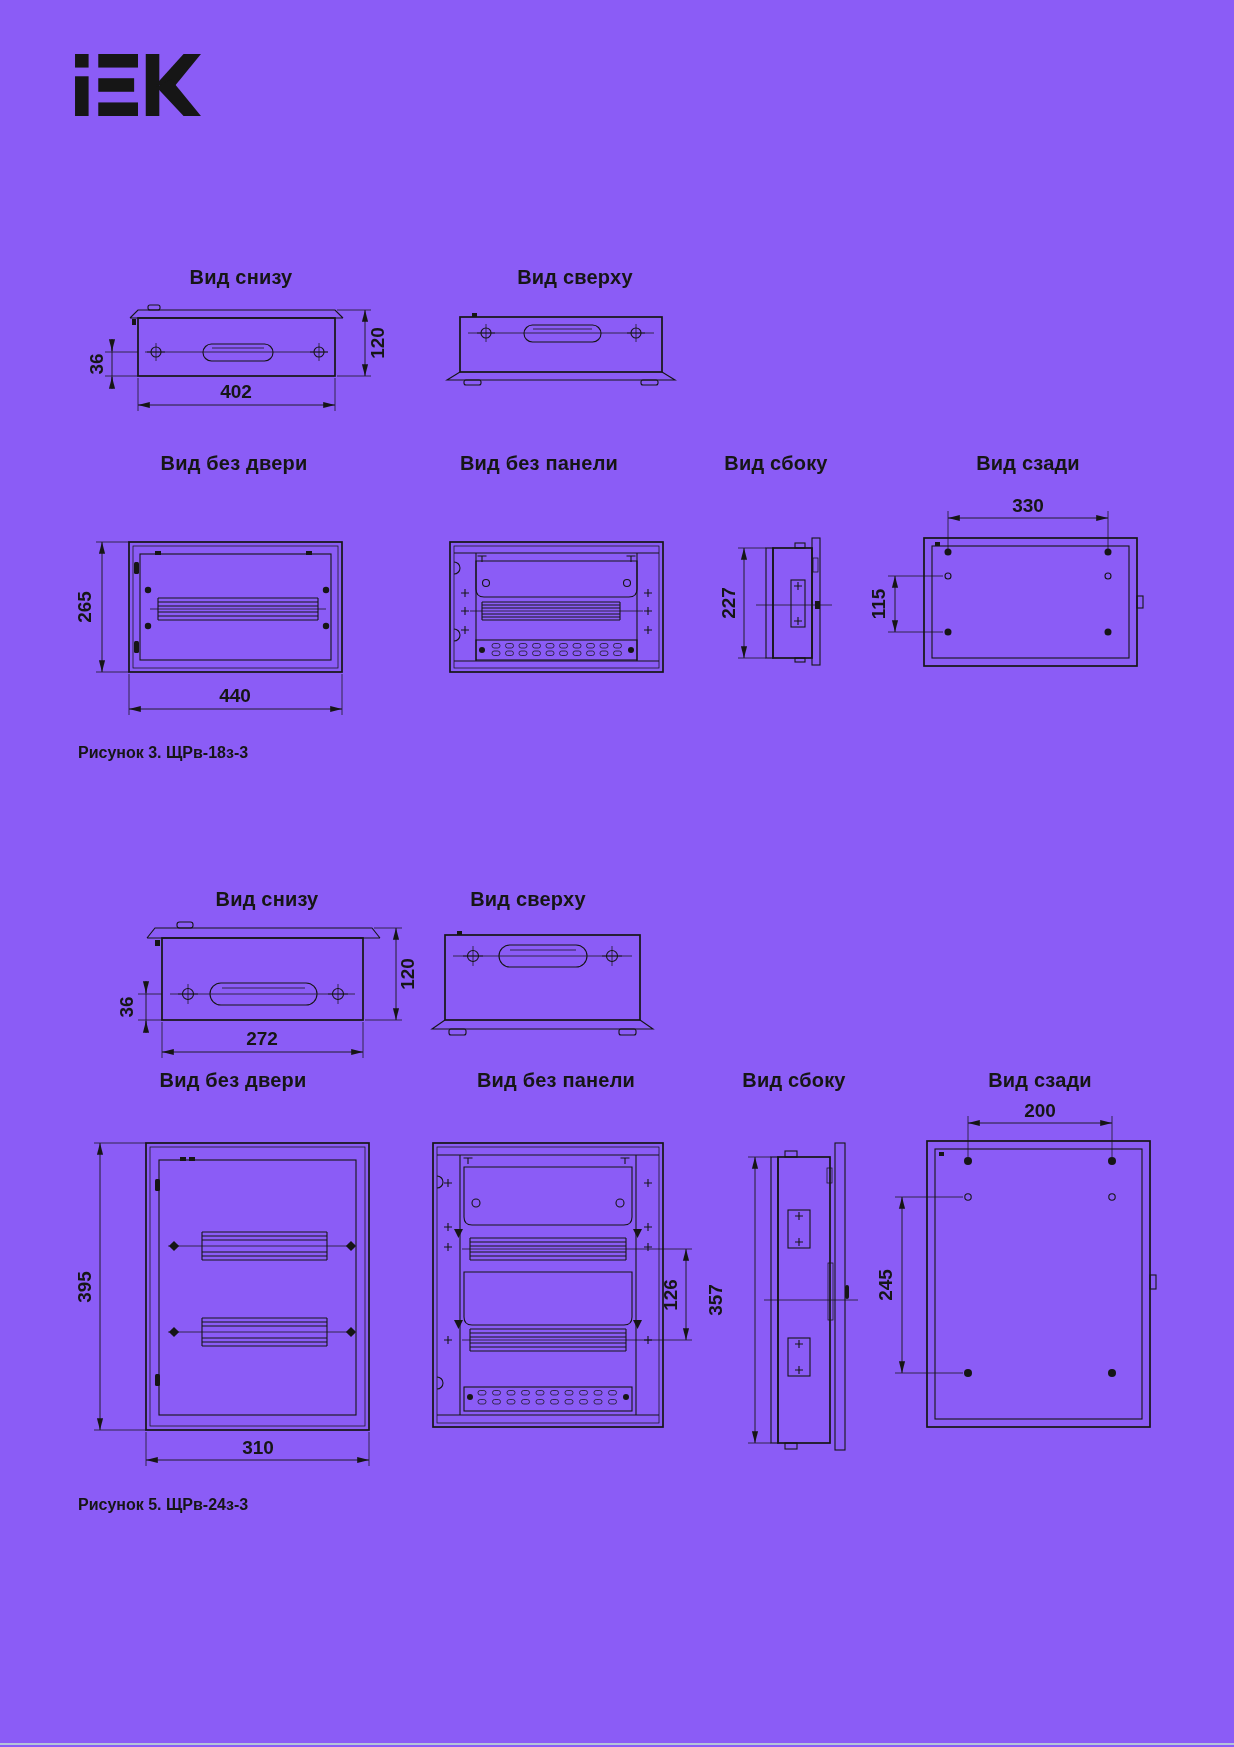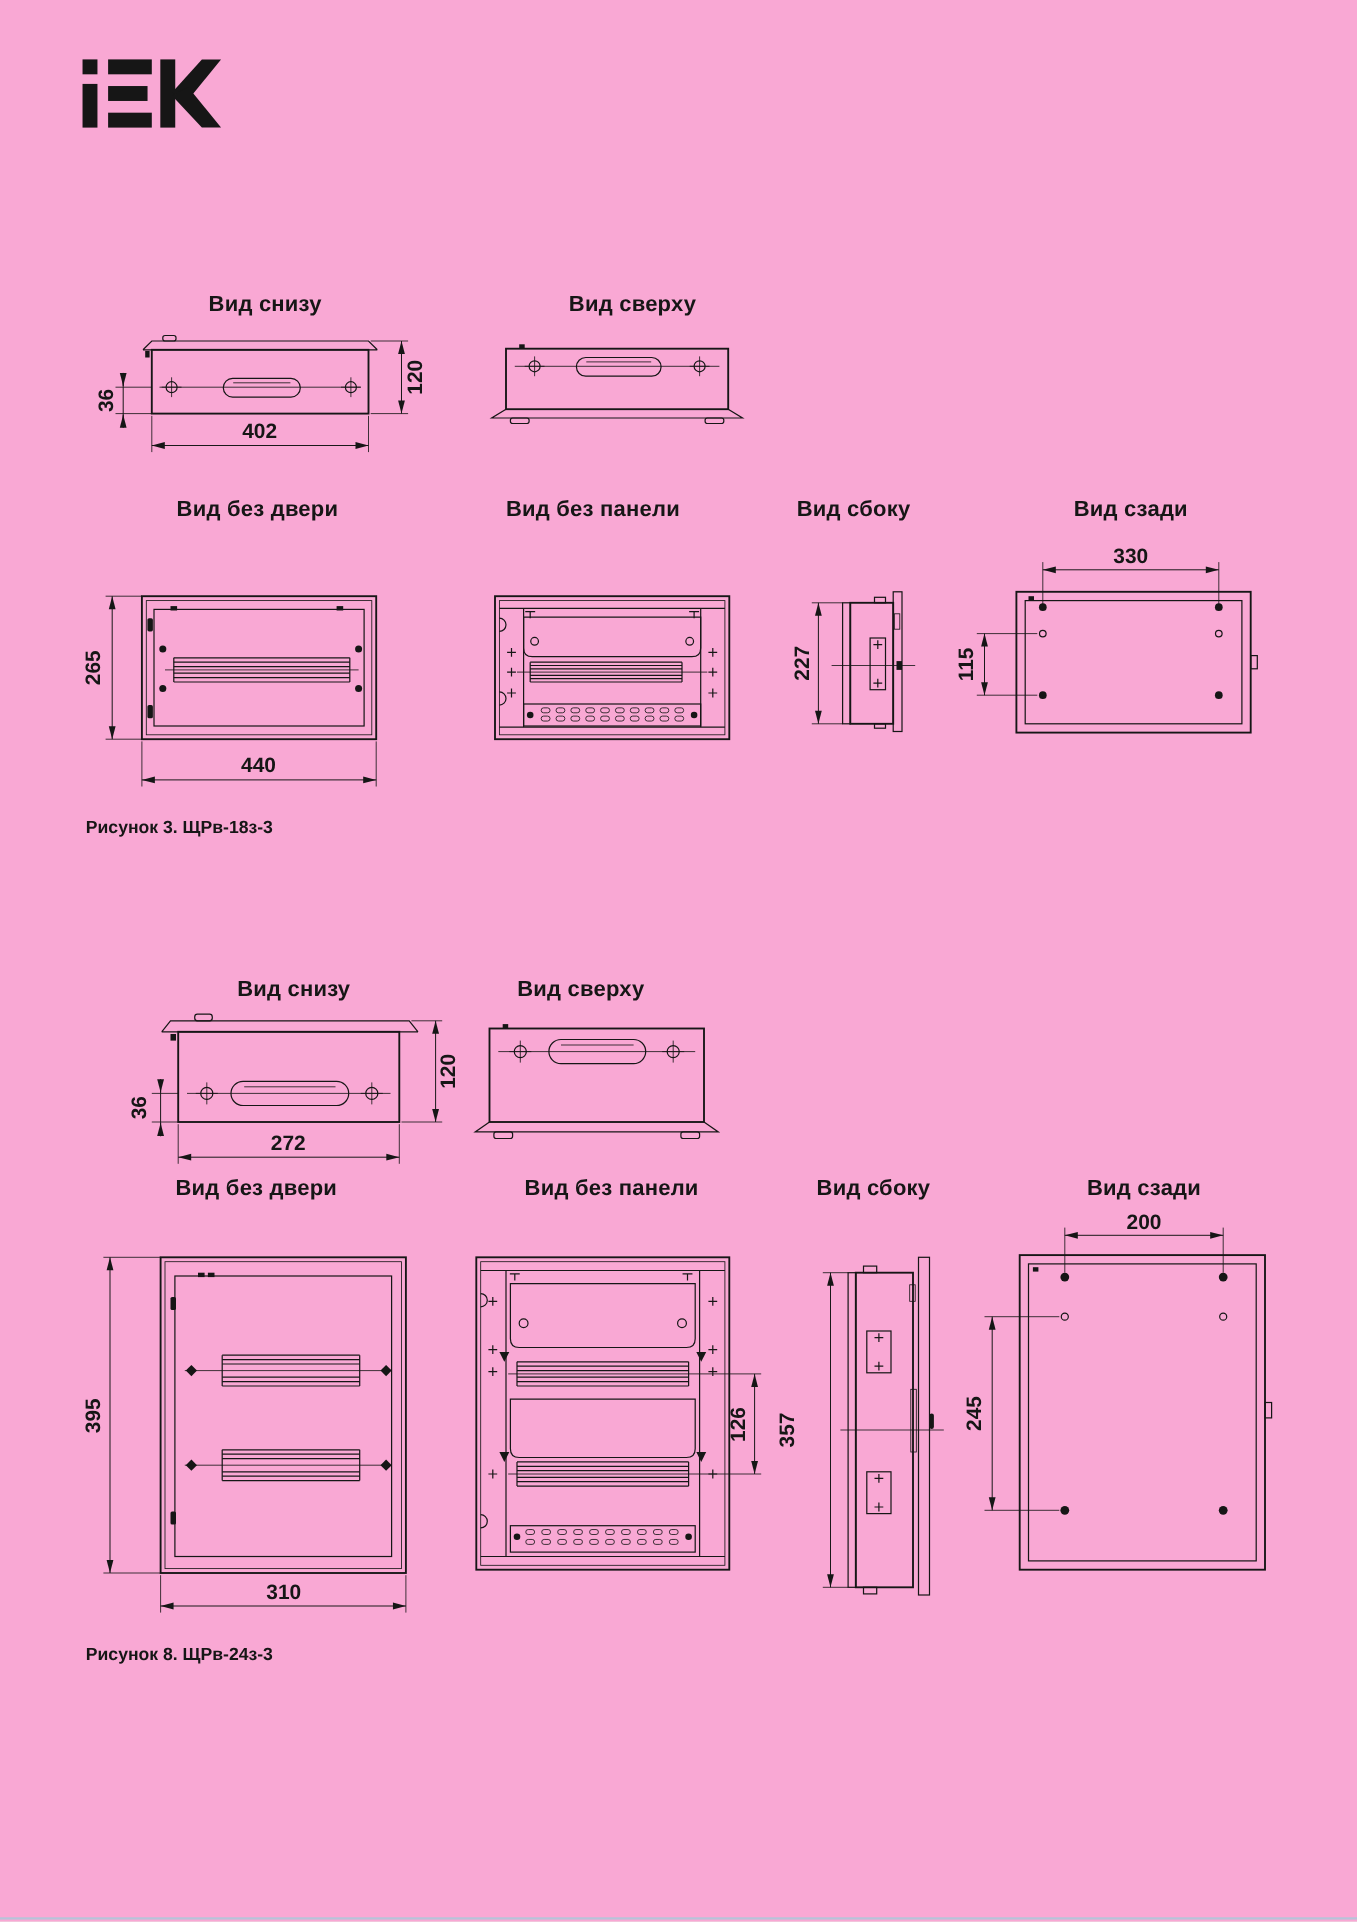--- a/index.html
+++ b/index.html
@@ -1,16 +1,16 @@
 <!DOCTYPE html>
 <html><head>
 <meta charset="utf-8">
 <style>
   html,body{margin:0;padding:0;background:#e9e9e9;}
-  .page{position:relative;width:1234px;height:1747px;background:#f9a8d4;overflow:hidden;
+  .page{position:relative;width:1234px;height:1747px;background:#8b5cf6;overflow:hidden;
         font-family:"Liberation Sans",sans-serif;color:#161616;}
   .vtitle{position:absolute;transform:translateX(-50%);font-size:20px;font-weight:bold;
           white-space:nowrap;letter-spacing:.2px;}
   .caption{position:absolute;font-size:16px;font-weight:bold;white-space:nowrap;}
   svg.dwg{position:absolute;overflow:visible;}
   .ol{stroke:#161616;stroke-width:1.7;fill:none;}
   .ml{stroke:#161616;stroke-width:1.1;fill:none;}
   .tl{stroke:#161616;stroke-width:.75;fill:none;}
   .dim{stroke:#161616;stroke-width:.9;fill:none;}
   .fl{fill:#161616;stroke:none;}
@@ -455,16 +455,16 @@
       <line class="tl" x1="252" y1="21" x2="252" y2="62"></line>
     <line class="dim" x1="108" y1="28" x2="252" y2="28" marker-start="url(#arr)" marker-end="url(#arr)"></line>
     <text x="180" y="22" text-anchor="middle">200</text>
     <line class="tl" x1="103" y1="102" x2="35" y2="102"></line>
       <line class="tl" x1="103" y1="278" x2="35" y2="278"></line>
     <line class="dim" x1="42" y1="102" x2="42" y2="278" marker-start="url(#arr)" marker-end="url(#arr)"></line>
     <text transform="translate(32,190) rotate(-90)" text-anchor="middle">245</text>
     <rect class="ml" x="290" y="180" width="6" height="14"></rect>
   </svg>
 
-  <div class="caption" style="left:78px;top:1496px">Рисунок 8. ЩРв-24з-3</div>
+  <div class="caption" style="left:78px;top:1496px">Рисунок 5. ЩРв-24з-3</div>
 
   <div class="bottom-line" style="top:1743px"></div>
 </div>
 
 </body></html>

